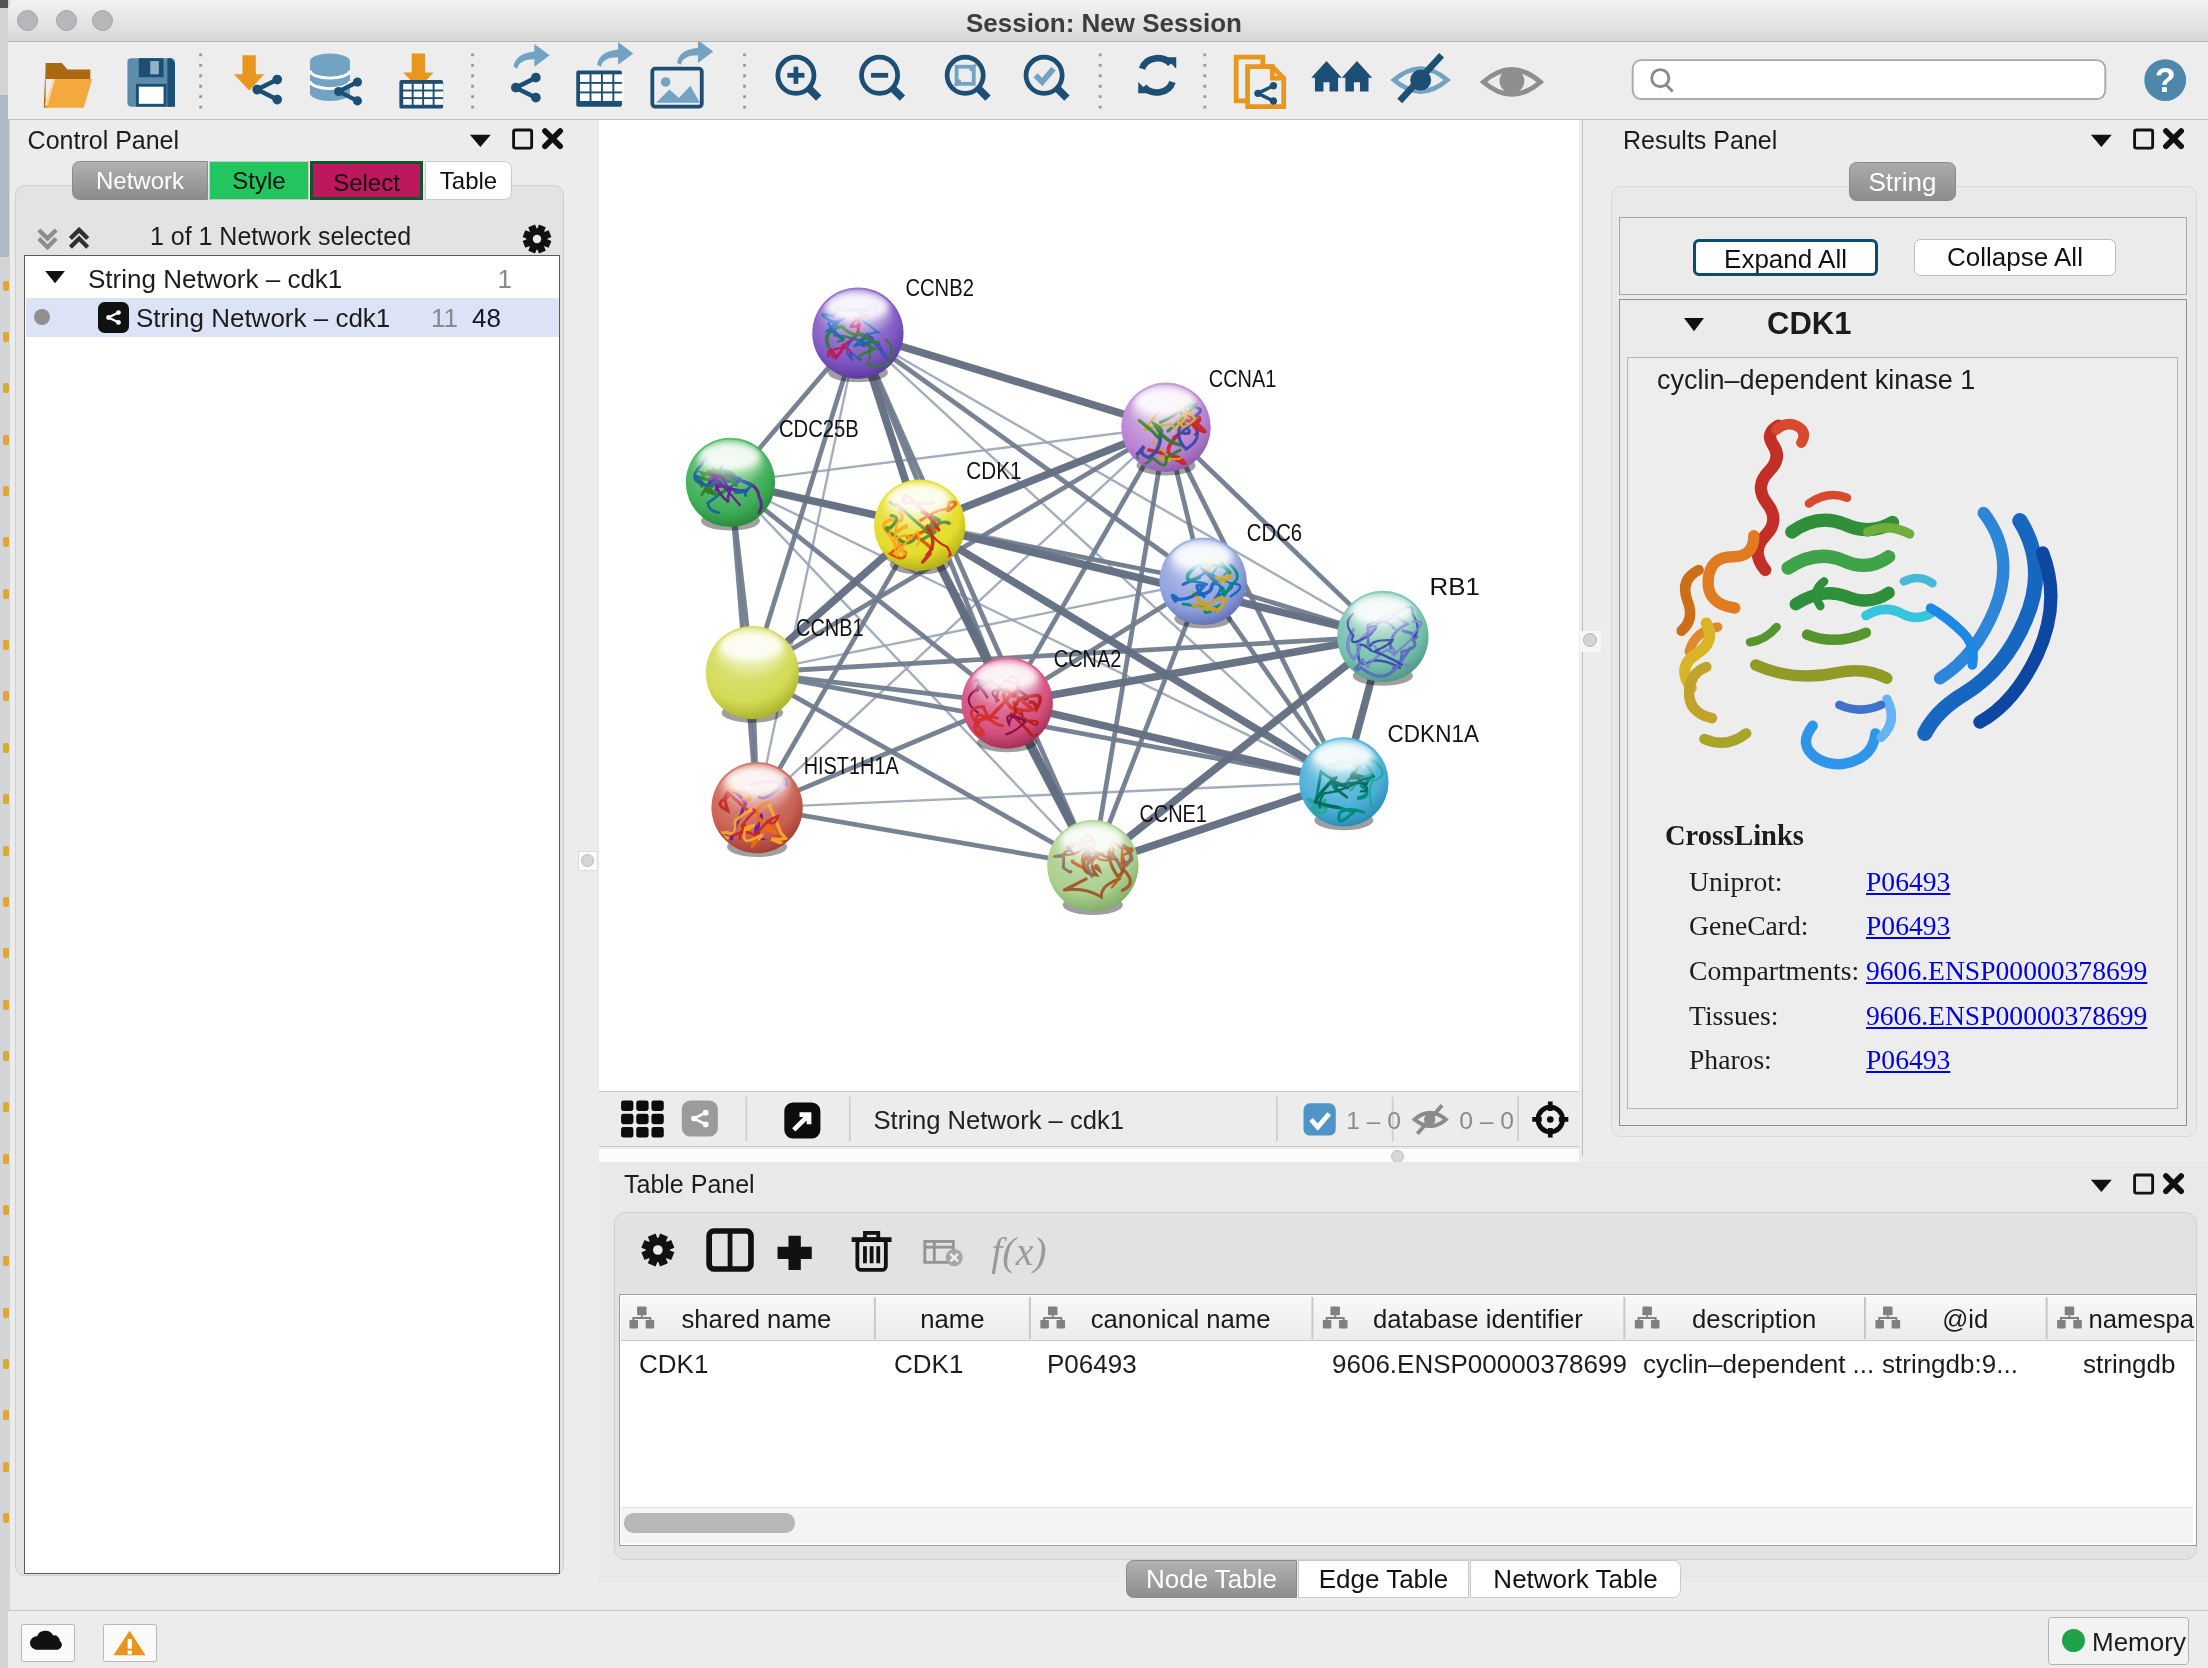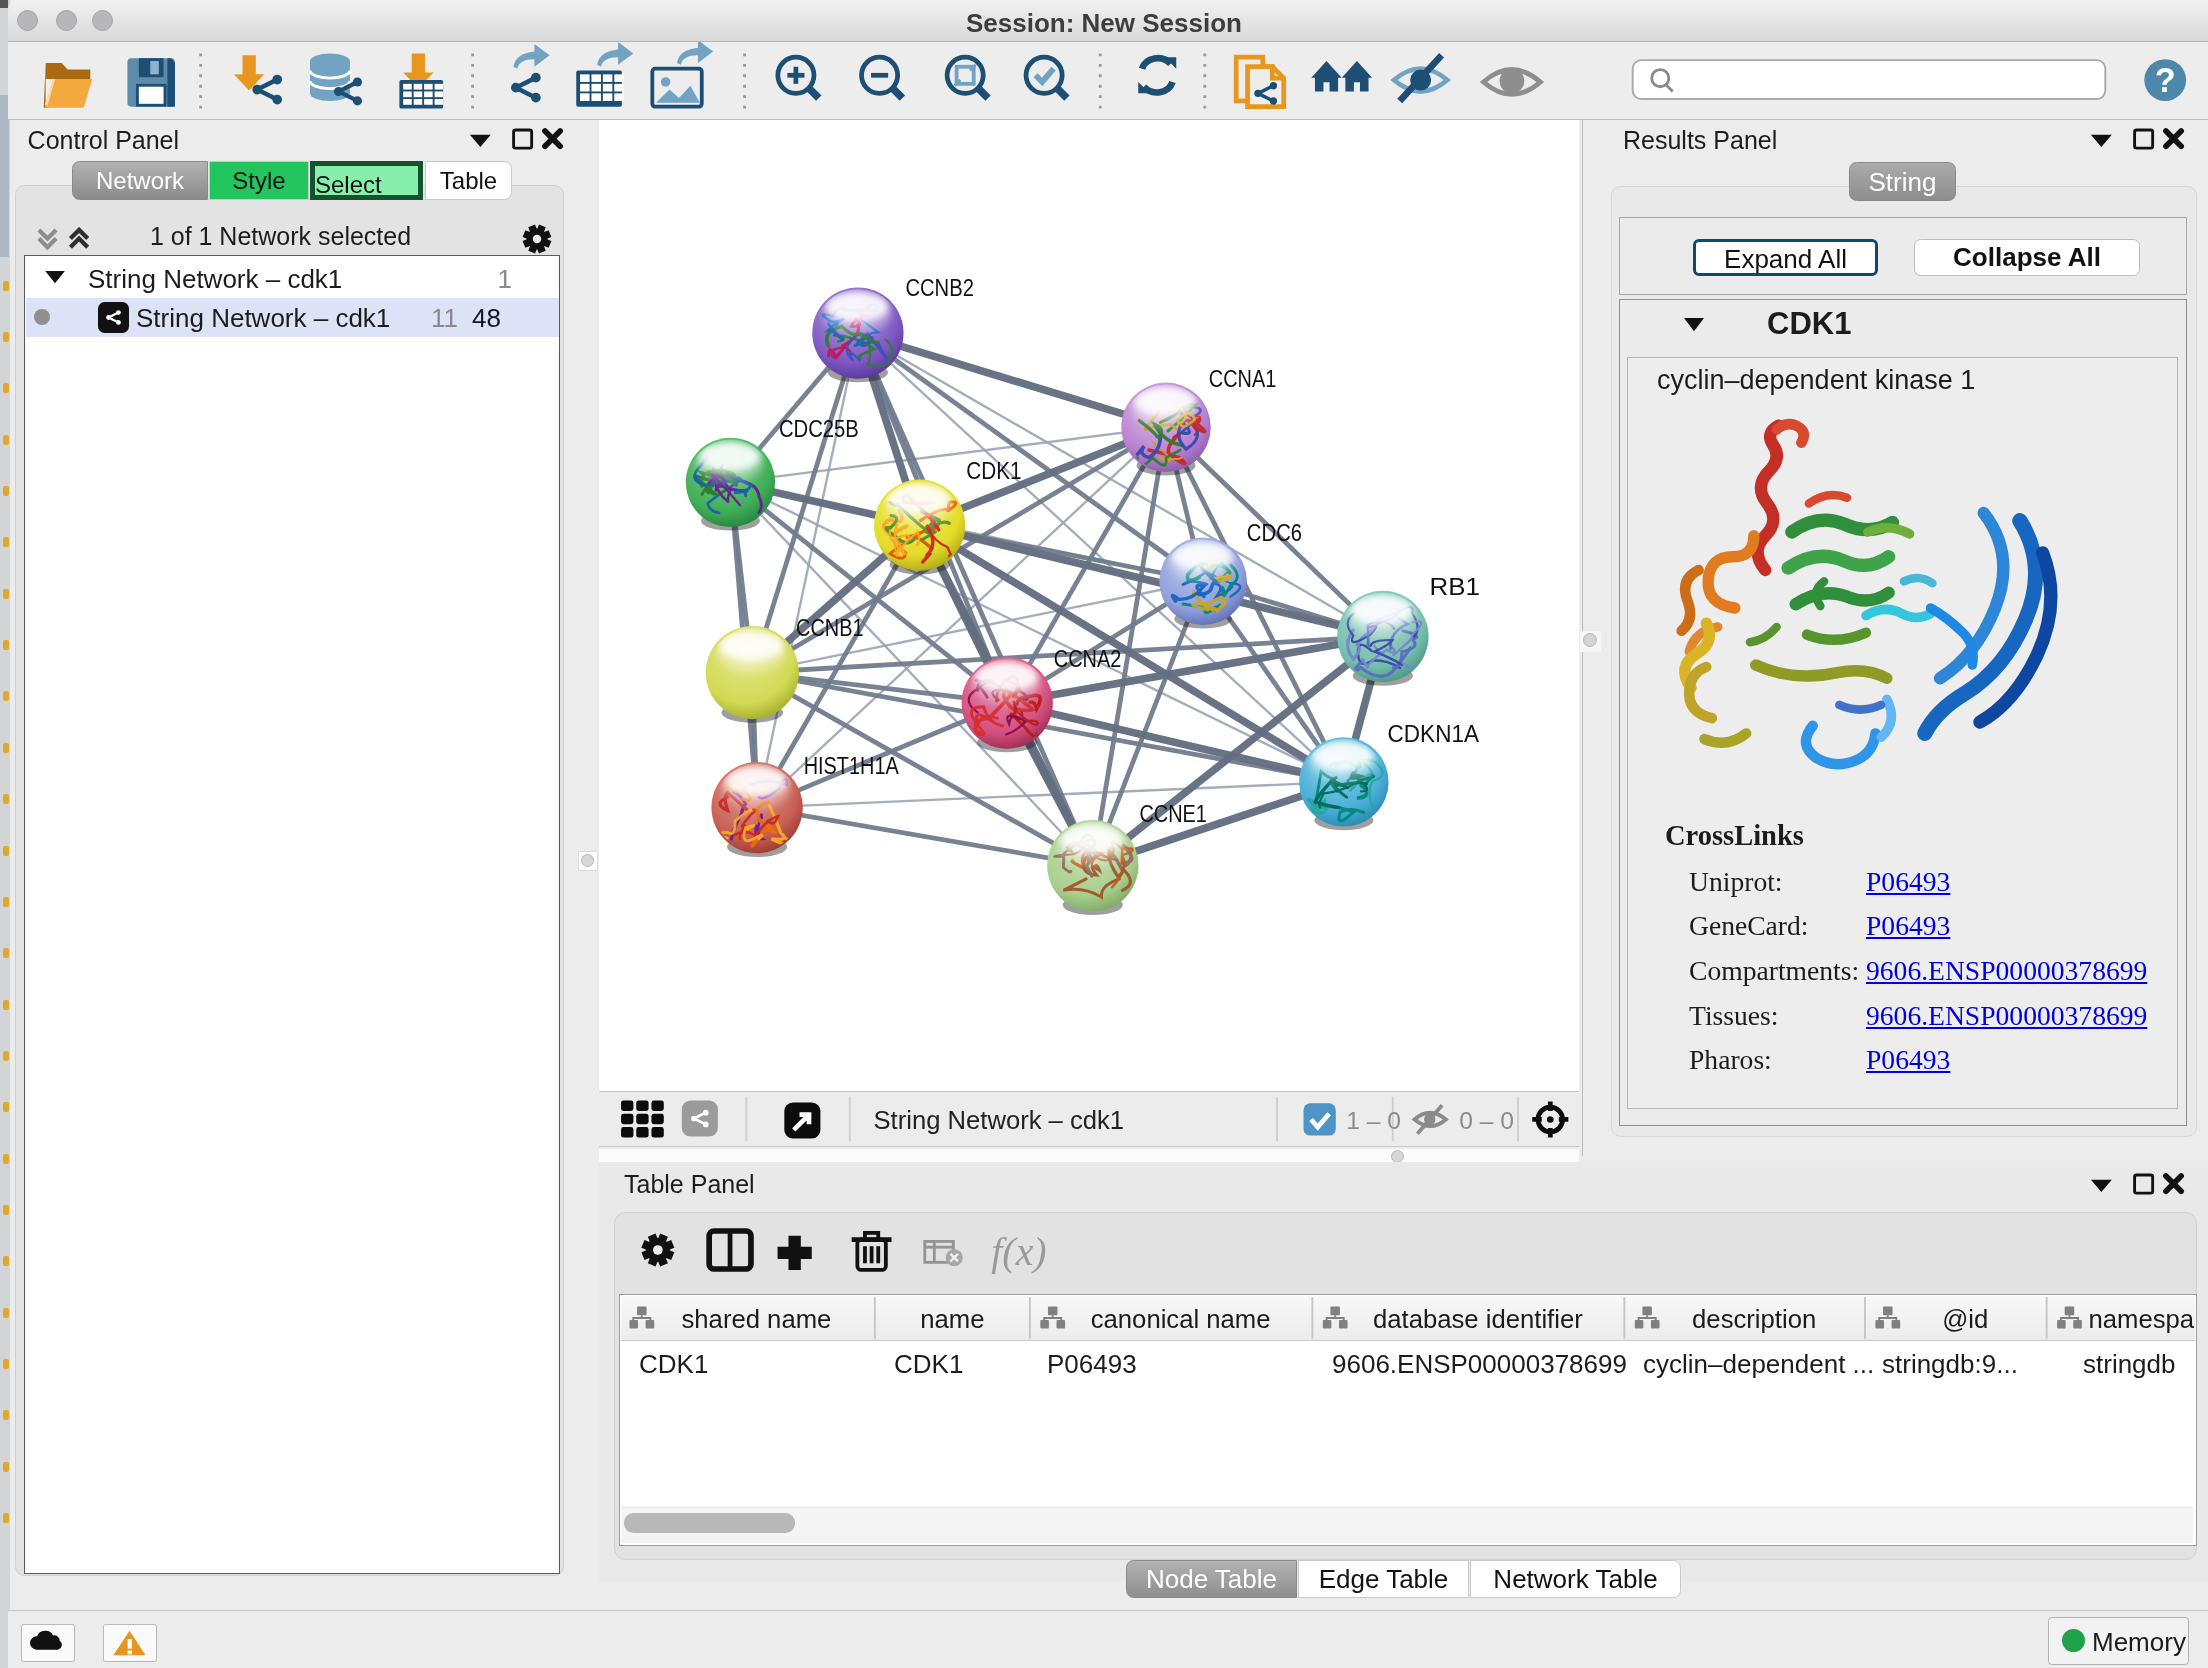--- a/index.html
+++ b/index.html
@@ -174,21 +174,21 @@
     <div class="abs" style="left:9.5px;top:120px;width:561px;height:1462px;background:#ececec;"></div>
     <div class="abs txt" style="left:27.6px;top:126px;font-size:25px;">Control Panel</div>
     <svg class="abs" style="left:468px;top:127px;" width="114" height="25" viewBox="0 0 120 26">
       <path d="M2 8 h22 l-11 13 z" fill="#111"></path>
       <rect x="48" y="3" width="19" height="19" rx="2" fill="none" stroke="#111" stroke-width="3"></rect>
       <path d="M81 4 l16 16 m0 -16 l-16 16" stroke="#111" stroke-width="6" stroke-linecap="round"></path>
     </svg>
     <div class="abs" style="left:15px;top:185px;width:549px;height:1391px;background:#e3e3e3;border:1px solid #cfcfcf;border-radius:9.5px;"></div>
     <div class="abs" style="left:72px;top:161px;width:136px;height:39px;background:linear-gradient(#b2b2b2,#8b8b8b);border:1px solid #8a8a8a;border-radius:7.6px 0 0 7.6px;color:#fff;font-size:24px;text-align:center;line-height:38px;">Network</div>
     <div class="abs" style="left:209px;top:161px;width:100px;height:39px;background:#22c55e;border:1px solid #c9c9c9;font-size:24px;text-align:center;line-height:38px;color:#111;">Style</div>
-    <div class="abs" style="left:310px;top:161px;width:113px;height:39px;background:#86efac;border:5px solid #14532d;font-size:24px;line-height:38px;color:#111;">Select</div>
+    <div class="abs" style="left:310px;top:161px;width:113px;height:39px;background:#be185d;border:3px solid #14532d;font-size:24px;text-align:center;line-height:38px;color:#111;">Select</div>
     <div class="abs" style="left:425px;top:161px;width:87px;height:39px;background:#fff;border:1px solid #c9c9c9;border-radius:0 7.6px 7.6px 0;font-size:24px;text-align:center;line-height:38px;color:#111;">Table</div>
     <div class="abs txt" style="left:95px;top:222px;width:371px;text-align:center;font-size:25px;">1 of 1 Network selected</div>
     <svg class="abs" style="left:36px;top:227px;" width="67" height="25" viewBox="0 0 70 26">
 <g fill="none" stroke-width="4.5">
 <path d="M3 3 l9 9 9-9 M3 12 l9 9 9-9" stroke="#8d8d8d"></path>
 <path d="M36 12 l9 -9 9 9 M36 21 l9 -9 9 9" stroke="#2f2f2f"></path>
 </g>
     </svg>
     <svg class="abs" style="left:521px;top:224px;" width="32" height="30" viewBox="0 0 34 32">
       <line x1="24.6" y1="19.2" x2="30.9" y2="21.7" stroke="#111" stroke-width="7.8"></line>
@@ -643,21 +643,21 @@
     <div class="abs txt" style="left:1623px;top:126px;font-size:25px;">Results Panel</div>
     <svg class="abs" style="left:2089px;top:127px;" width="114" height="25" viewBox="0 0 120 26">
       <path d="M2 8 h22 l-11 13 z" fill="#111"></path>
       <rect x="48" y="3" width="19" height="19" rx="2" fill="none" stroke="#111" stroke-width="3"></rect>
       <path d="M81 4 l16 16 m0 -16 l-16 16" stroke="#111" stroke-width="6" stroke-linecap="round"></path>
     </svg>
     <div class="abs" style="left:1611px;top:186px;width:586px;height:951px;background:#e9e9e9;border:1px solid #d8d8d8;border-radius:9.5px;"></div>
     <div class="abs" style="left:1849px;top:162px;width:107px;height:39px;background:linear-gradient(#ababab,#8d8d8d);border:1px solid #888;border-radius:7.6px;color:#fff;font-size:26px;text-align:center;line-height:38px;">String</div>
     <div class="abs" style="left:1619px;top:217px;width:568px;height:78px;background:#ebebeb;border:1.9px solid #a8a8a8;"></div>
     <div class="abs" style="left:1693px;top:239px;width:185px;height:37px;background:#fff;border:3px solid #0c4a6e;border-radius:6px;font-size:26px;color:#111;text-align:center;line-height:35px;">Expand All</div>
-    <div class="abs" style="left:1914px;top:239px;width:226px;height:37px;background:#fff;border:1px solid #bdbdbd;border-radius:6.7px;font-size:26px;color:#111;text-align:center;line-height:35px;font-weight:bold;">Collapse All</div>
+    <div class="abs" style="left:1914px;top:239px;width:202px;height:37px;background:#fff;border:1px solid #bdbdbd;border-radius:6.7px;font-size:26px;color:#111;text-align:center;line-height:35px;">Collapse All</div>
     <div class="abs" style="left:1619px;top:299px;width:568px;height:827px;background:#ebebeb;border:1.9px solid #8f8f8f;"></div>
     <svg class="abs" style="left:1684px;top:318px;" width="21" height="14.3" viewBox="0 0 22 15">
       <path d="M0 0 h21 l-10.5 14 z" fill="#111"></path>
     </svg>
     <div class="abs txt" style="left:1767px;top:306px;font-size:31px;font-weight:bold;">CDK1</div>
     <div class="abs" style="left:1627px;top:357px;width:551px;height:752px;background:#ededed;border:1px solid #b5b5b5;"></div>
     <div class="abs txt" style="left:1657px;top:365px;font-size:27px;">cyclin–dependent kinase 1</div>
     <svg class="abs" style="left:1627px;top:399px;" width="551" height="380" viewBox="1711 420 579 400">
       <path d="M1856 600 q-16 -20 0 -36 q16 -16 2 -34 q-14 -18 2 -34 q14 -14 4 -28 q-8 -12 6 -20" fill="none" stroke="#c32f27" stroke-width="13" stroke-linecap="round" opacity="1"></path>
       <path d="M1868 452 q12 -10 24 -2 q8 6 2 16" fill="none" stroke="#d84a30" stroke-width="11" stroke-linecap="round" opacity="1"></path>

